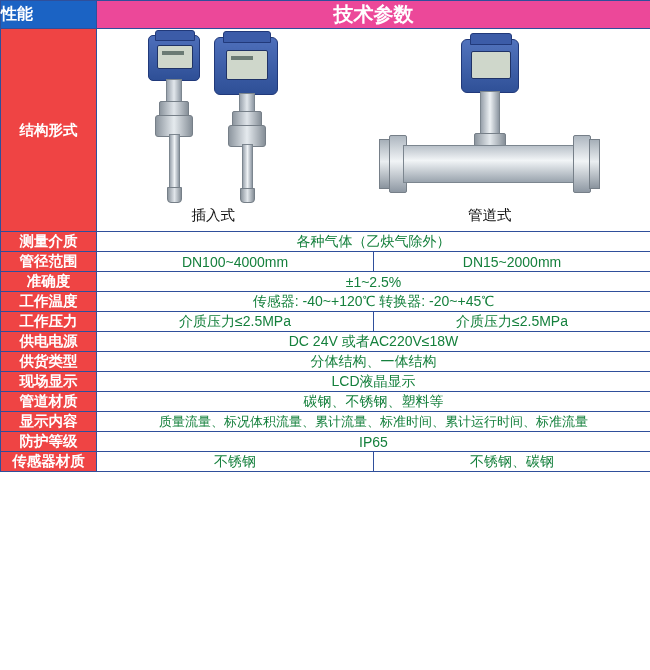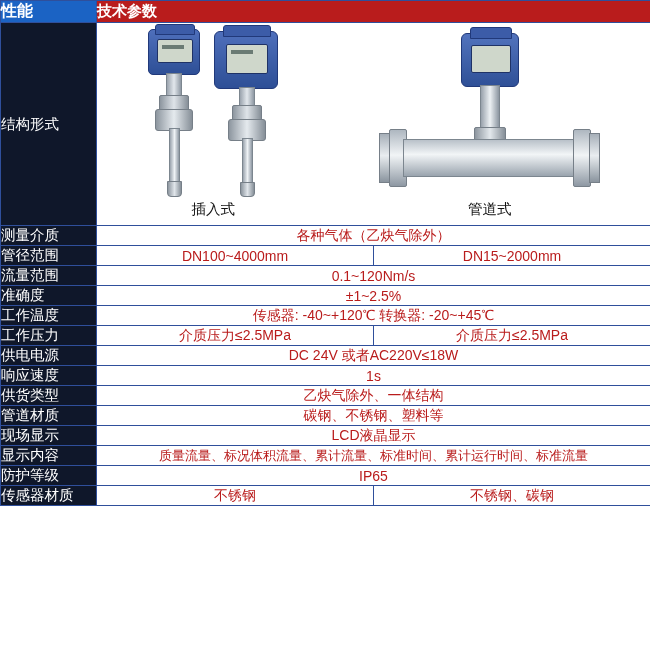--- a/index.html
+++ b/index.html
@@ -18,46 +18,47 @@
     width: 650px;
     border-collapse: collapse;
     table-layout: fixed;
   }
   #spec-table td {
     border: 1px solid #2f4f9b;
     padding: 0;
     vertical-align: middle;
   }
   .label-cell {
-    background: #0f172a;
+    background: #ef4444;
     color: #ffffff;
     font-size: 14.5px;
-    text-align: left;
+    text-align: center;
     padding: 6px 8px;
     white-space: nowrap;
+    font-weight: bold;
   }
   .head-label {
     background: #1b63c4;
     color: #ffffff;
     font-size: 16px;
     font-weight: bold;
     text-align: left;
     padding: 10px 10px;
   }
   .head-value {
-    background: #b91c1c;
+    background: #ec4899;
     color: #ffffff;
-    font-size: 15px;
+    font-size: 20px;
     font-weight: bold;
-    text-align: left;
+    text-align: center;
     padding: 10px 10px;
   }
   .val-cell {
     background: #ffffff;
-    color: #b91c1c;
+    color: #15803d;
     font-size: 14px;
     text-align: center;
     padding: 6px 6px;
   }
   .val-small {
     font-size: 13px;
   }
   .struct-cell {
     background: #ffffff;
     padding: 0;
@@ -319,55 +320,47 @@
     <tr>
       <td class="label-cell">测量介质</td>
       <td class="val-cell" colspan="2">各种气体（乙炔气除外）</td>
     </tr>
     <tr>
       <td class="label-cell">管径范围</td>
       <td class="val-cell">DN100~4000mm</td>
       <td class="val-cell">DN15~2000mm</td>
     </tr>
     <tr>
-      <td class="label-cell">流量范围</td>
-      <td class="val-cell" colspan="2">0.1~120Nm/s</td>
-    </tr>
-    <tr>
       <td class="label-cell">准确度</td>
       <td class="val-cell" colspan="2">±1~2.5%</td>
     </tr>
     <tr>
       <td class="label-cell">工作温度</td>
       <td class="val-cell" colspan="2">传感器: -40~+120℃   转换器: -20~+45℃</td>
     </tr>
     <tr>
       <td class="label-cell">工作压力</td>
       <td class="val-cell">介质压力≤2.5MPa</td>
       <td class="val-cell">介质压力≤2.5MPa</td>
     </tr>
     <tr>
       <td class="label-cell">供电电源</td>
       <td class="val-cell" colspan="2">DC 24V 或者AC220V≤18W</td>
     </tr>
     <tr>
-      <td class="label-cell">响应速度</td>
-      <td class="val-cell" colspan="2">1s</td>
-    </tr>
-    <tr>
       <td class="label-cell">供货类型</td>
-      <td class="val-cell" colspan="2">乙炔气除外、一体结构</td>
+      <td class="val-cell" colspan="2">分体结构、一体结构</td>
+    </tr>
+    <tr>
+      <td class="label-cell">现场显示</td>
+      <td class="val-cell" colspan="2">LCD液晶显示</td>
     </tr>
     <tr>
       <td class="label-cell">管道材质</td>
       <td class="val-cell" colspan="2">碳钢、不锈钢、塑料等</td>
-    </tr>
-    <tr>
-      <td class="label-cell">现场显示</td>
-      <td class="val-cell" colspan="2">LCD液晶显示</td>
     </tr>
     <tr>
       <td class="label-cell">显示内容</td>
       <td class="val-cell val-small" colspan="2">质量流量、标况体积流量、累计流量、标准时间、累计运行时间、标准流量</td>
     </tr>
     <tr>
       <td class="label-cell">防护等级</td>
       <td class="val-cell" colspan="2">IP65</td>
     </tr>
     <tr>

